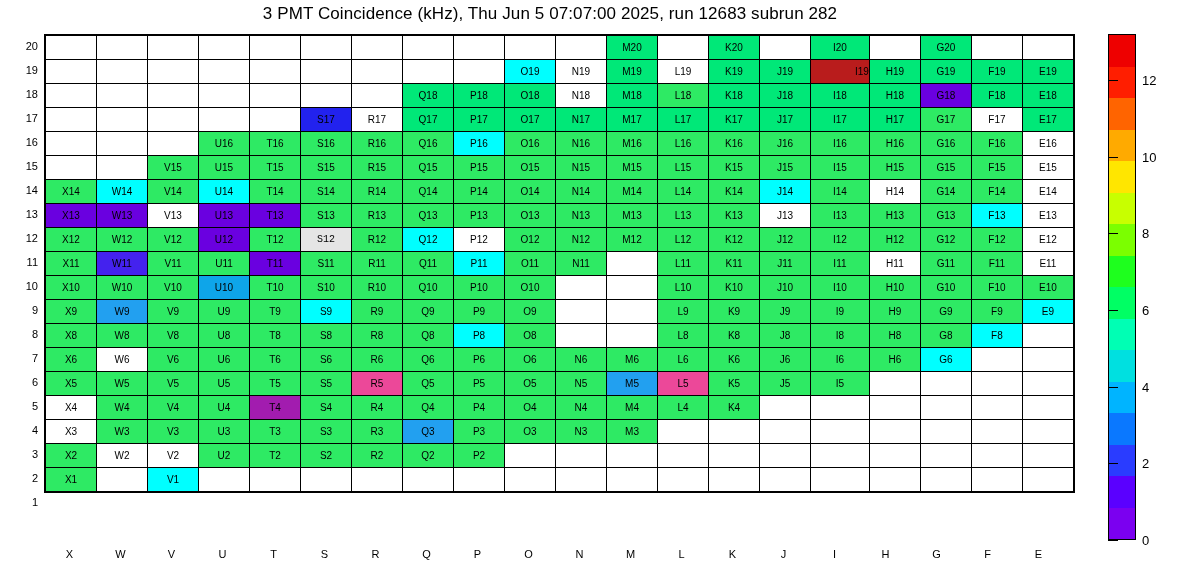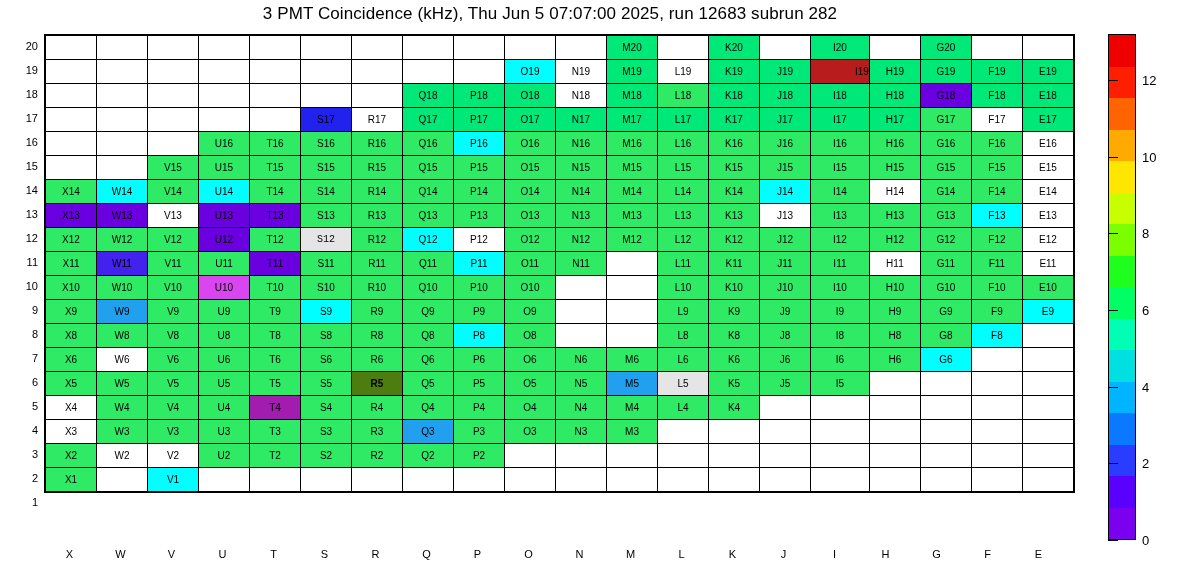--- a/index.html
+++ b/index.html
@@ -273,21 +273,21 @@
             <td style="background: rgb(46, 234, 100);">I11</td>
             <td style="background: rgb(255, 255, 255);">H11</td>
             <td style="background: rgb(46, 234, 100);">G11</td>
             <td style="background: rgb(46, 234, 100);">F11</td>
             <td style="background: rgb(255, 255, 255);">E11</td>
           </tr>
           <tr>
             <td style="background: rgb(46, 234, 100);">X10</td>
             <td style="background: rgb(46, 234, 100);">W10</td>
             <td style="background: rgb(46, 234, 100);">V10</td>
-            <td style="background: #d946ef;">U10</td>
+            <td style="background: #0ea5e9;">U10</td>
             <td style="background: rgb(46, 234, 100);">T10</td>
             <td style="background: rgb(46, 234, 100);">S10</td>
             <td style="background: rgb(46, 234, 100);">R10</td>
             <td style="background: rgb(46, 234, 100);">Q10</td>
             <td style="background: rgb(46, 234, 100);">P10</td>
             <td style="background: rgb(46, 234, 100);">O10</td>
             <td style="background: rgb(255, 255, 255);"></td>
             <td style="background: rgb(255, 255, 255);"></td>
             <td style="background: rgb(46, 234, 100);">L10</td>
             <td style="background: rgb(46, 234, 100);">K10</td>
@@ -364,27 +364,27 @@
             <td style="background: rgb(255, 255, 255);"></td>
             <td style="background: rgb(255, 255, 255);"></td>
           </tr>
           <tr>
             <td style="background: rgb(46, 234, 100);">X5</td>
             <td style="background: rgb(46, 234, 100);">W5</td>
             <td style="background: rgb(46, 234, 100);">V5</td>
             <td style="background: rgb(46, 234, 100);">U5</td>
             <td style="background: rgb(46, 234, 100);">T5</td>
             <td style="background: rgb(46, 234, 100);">S5</td>
-            <td style="background: #4d7c0f; font-weight: bold;">R5</td>
+            <td style="background: #ec4899;">R5</td>
             <td style="background: rgb(46, 234, 100);">Q5</td>
             <td style="background: rgb(46, 234, 100);">P5</td>
             <td style="background: rgb(46, 234, 100);">O5</td>
             <td style="background: rgb(46, 234, 100);">N5</td>
             <td style="background: rgb(34, 160, 240);">M5</td>
-            <td style="background: #e5e5e5;">L5</td>
+            <td style="background: #ec4899;">L5</td>
             <td style="background: rgb(46, 234, 100);">K5</td>
             <td style="background: rgb(46, 234, 100);">J5</td>
             <td style="background: rgb(46, 234, 100);">I5</td>
             <td style="background: rgb(255, 255, 255);"></td>
             <td style="background: rgb(255, 255, 255);"></td>
             <td style="background: rgb(255, 255, 255);"></td>
             <td style="background: rgb(255, 255, 255);"></td>
           </tr>
           <tr>
             <td style="background: rgb(255, 255, 255);">X4</td>

